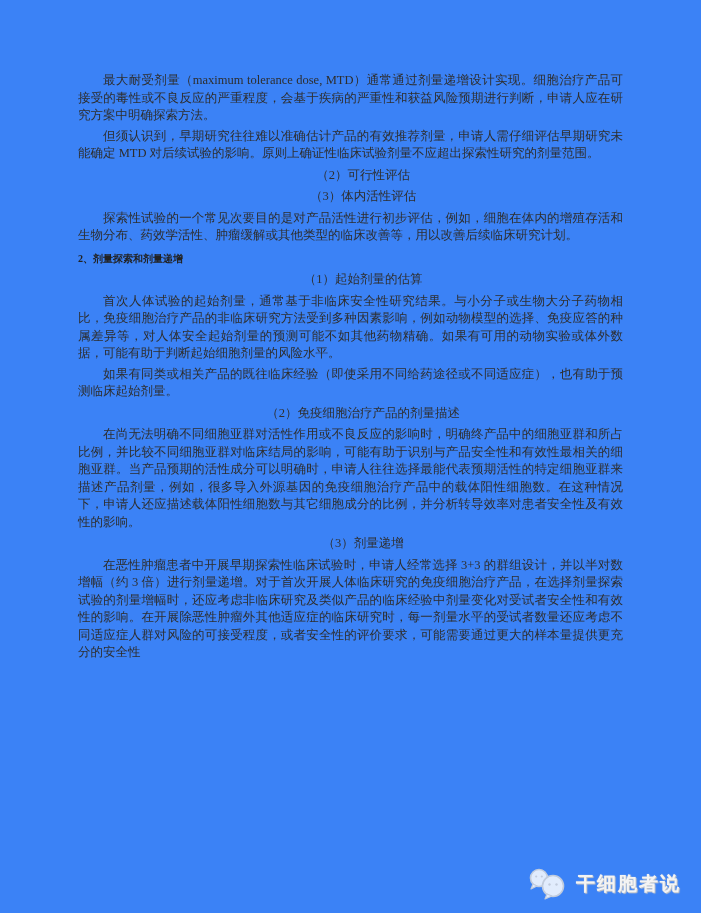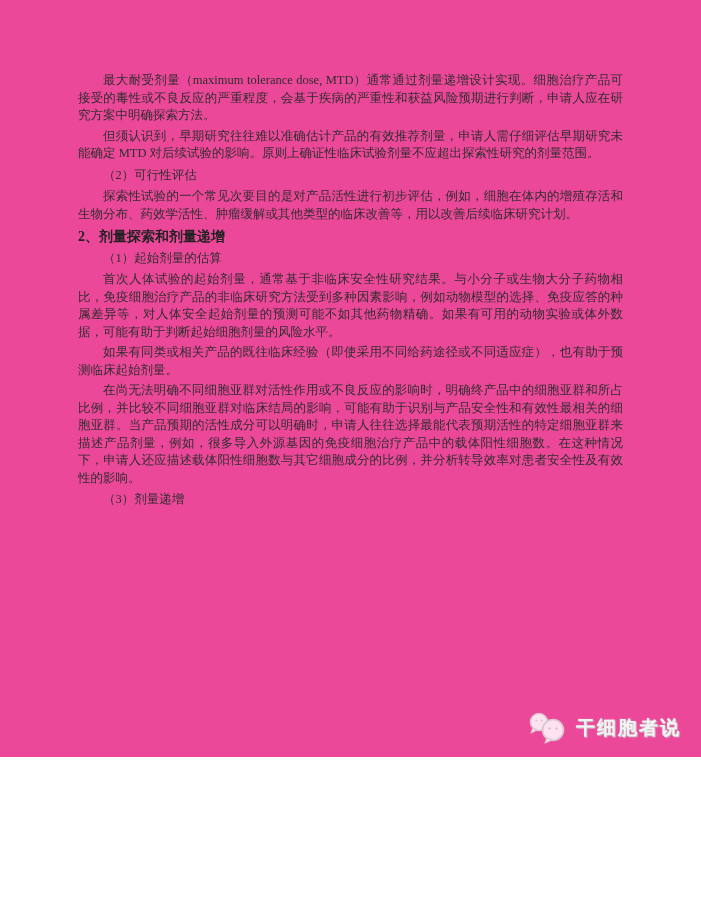--- a/index.html
+++ b/index.html
@@ -3,47 +3,47 @@
 <meta charset="utf-8">
 <style>
   html, body {
     margin: 0;
     padding: 0;
     background: #ffffff;
   }
   .page {
     position: relative;
     width: 701px;
-    height: 757px;
-    background: #ec4899;
+    height: 913px;
+    background: #3b82f6;
     overflow: hidden;
     font-family: "Liberation Serif", "DejaVu Serif", serif;
   }
   .content {
     position: absolute;
     left: 78px;
     top: 72px;
     width: 545px;
     color: #2e2e2e;
   }
   .para {
     font-size: 12.5px;
     line-height: 17.5px;
     text-align: justify;
     text-indent: 2em;
     margin: 0 0 3px 0;
     word-break: break-all;
     color: #2e2e2e;
   }
   .sub {
-    text-align: left;
+    text-align: center;
     margin: 4px 0 4px 0;
   }
   .h-bold {
-    font-size: 14px;
+    font-size: 10px;
     line-height: 17.5px;
     font-weight: bold;
     text-indent: 0;
     margin: 5px 0 4px 0;
     color: #222222;
   }
   .watermark {
     position: absolute;
     right: 20px;
     bottom: 12px;
@@ -66,27 +66,30 @@
   }
 </style>
 </head>
 <body>
 
 <div class="page">
   <div class="content">
     <p class="para">最大耐受剂量（maximum tolerance dose, MTD）通常通过剂量递增设计实现。细胞治疗产品可接受的毒性或不良反应的严重程度，会基于疾病的严重性和获益风险预期进行判断，申请人应在研究方案中明确探索方法。</p>
     <p class="para">但须认识到，早期研究往往难以准确估计产品的有效推荐剂量，申请人需仔细评估早期研究未能确定 MTD 对后续试验的影响。原则上确证性临床试验剂量不应超出探索性研究的剂量范围。</p>
     <p class="para sub">（2）可行性评估</p>
+    <p class="para sub">（3）体内活性评估</p>
     <p class="para">探索性试验的一个常见次要目的是对产品活性进行初步评估，例如，细胞在体内的增殖存活和生物分布、药效学活性、肿瘤缓解或其他类型的临床改善等，用以改善后续临床研究计划。</p>
     <p class="h-bold">2、剂量探索和剂量递增</p>
     <p class="para sub">（1）起始剂量的估算</p>
     <p class="para">首次人体试验的起始剂量，通常基于非临床安全性研究结果。与小分子或生物大分子药物相比，免疫细胞治疗产品的非临床研究方法受到多种因素影响，例如动物模型的选择、免疫应答的种属差异等，对人体安全起始剂量的预测可能不如其他药物精确。如果有可用的动物实验或体外数据，可能有助于判断起始细胞剂量的风险水平。</p>
     <p class="para">如果有同类或相关产品的既往临床经验（即使采用不同给药途径或不同适应症），也有助于预测临床起始剂量。</p>
+    <p class="para sub">（2）免疫细胞治疗产品的剂量描述</p>
     <p class="para">在尚无法明确不同细胞亚群对活性作用或不良反应的影响时，明确终产品中的细胞亚群和所占比例，并比较不同细胞亚群对临床结局的影响，可能有助于识别与产品安全性和有效性最相关的细胞亚群。当产品预期的活性成分可以明确时，申请人往往选择最能代表预期活性的特定细胞亚群来描述产品剂量，例如，很多导入外源基因的免疫细胞治疗产品中的载体阳性细胞数。在这种情况下，申请人还应描述载体阳性细胞数与其它细胞成分的比例，并分析转导效率对患者安全性及有效性的影响。</p>
     <p class="para sub">（3）剂量递增</p>
+    <p class="para">在恶性肿瘤患者中开展早期探索性临床试验时，申请人经常选择 3+3 的群组设计，并以半对数增幅（约 3 倍）进行剂量递增。对于首次开展人体临床研究的免疫细胞治疗产品，在选择剂量探索试验的剂量增幅时，还应考虑非临床研究及类似产品的临床经验中剂量变化对受试者安全性和有效性的影响。在开展除恶性肿瘤外其他适应症的临床研究时，每一剂量水平的受试者数量还应考虑不同适应症人群对风险的可接受程度，或者安全性的评价要求，可能需要通过更大的样本量提供更充分的安全性</p>
   </div>
 
   <div class="watermark">
     <span>
       <svg width="42" height="34" viewBox="0 0 42 34" xmlns="http://www.w3.org/2000/svg">
 
         <circle cx="12" cy="11" r="8.5" fill="#ffffff" stroke="#d9d9d9" stroke-width="1.6"></circle>
         <path d="M6 17 L4 22 L10 19 Z" fill="#ffffff" stroke="#d9d9d9" stroke-width="1.2" stroke-linejoin="round"></path>
         <circle cx="9.2" cy="9.5" r="1.1" fill="#d9d9d9"></circle>
         <circle cx="14.8" cy="9.5" r="1.1" fill="#d9d9d9"></circle>

